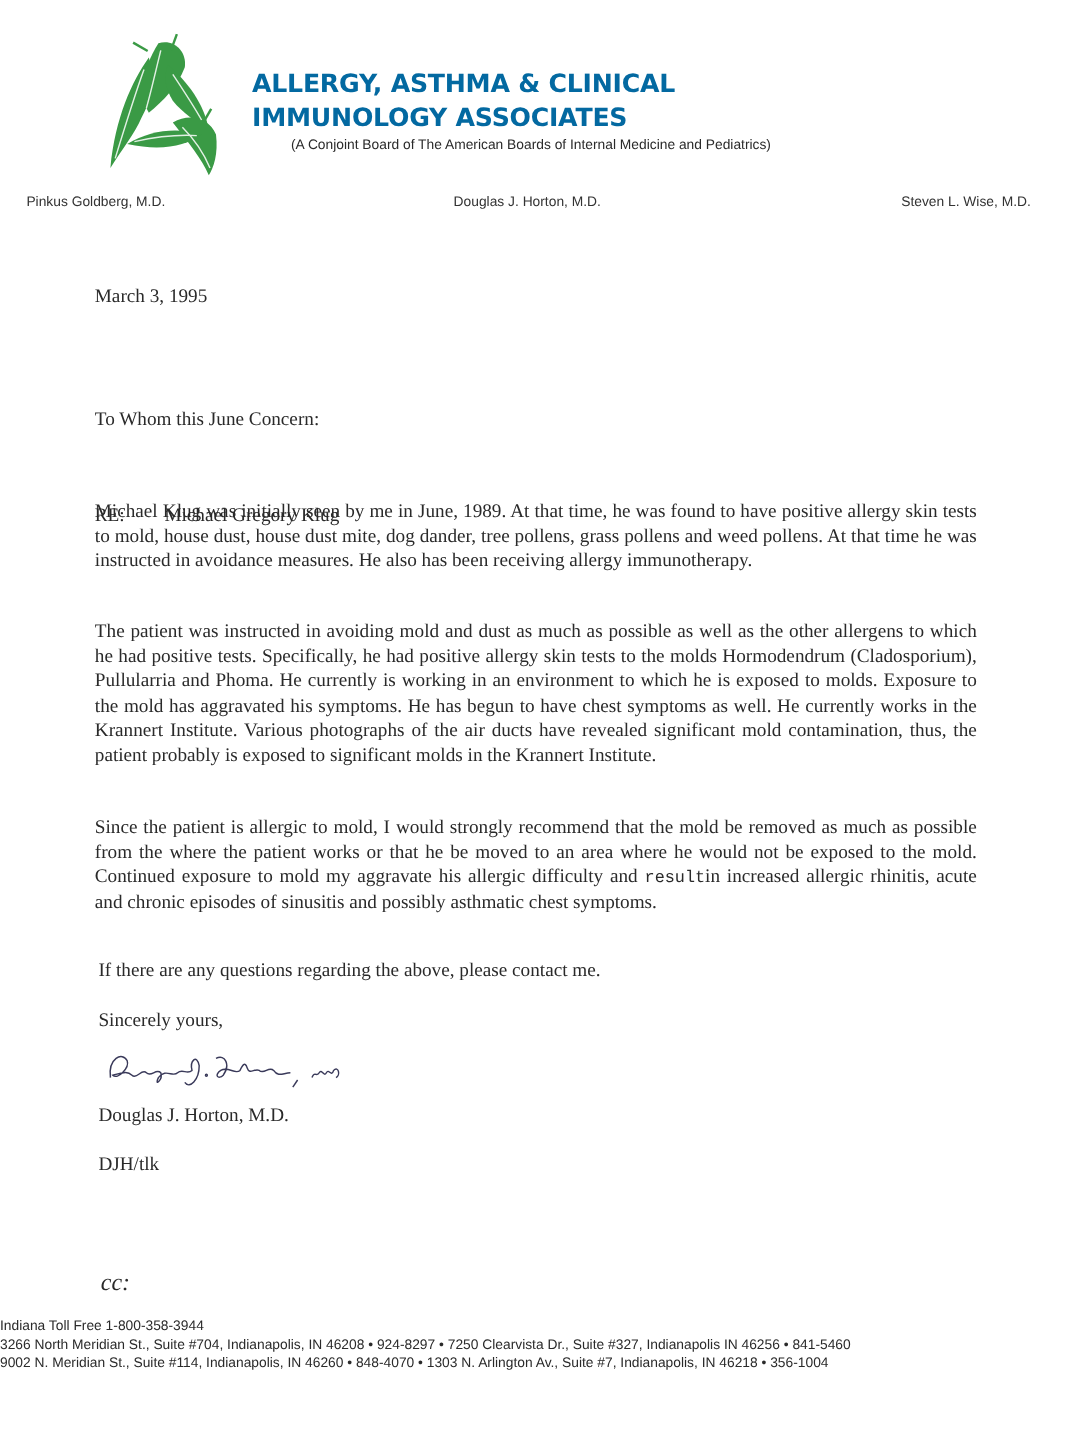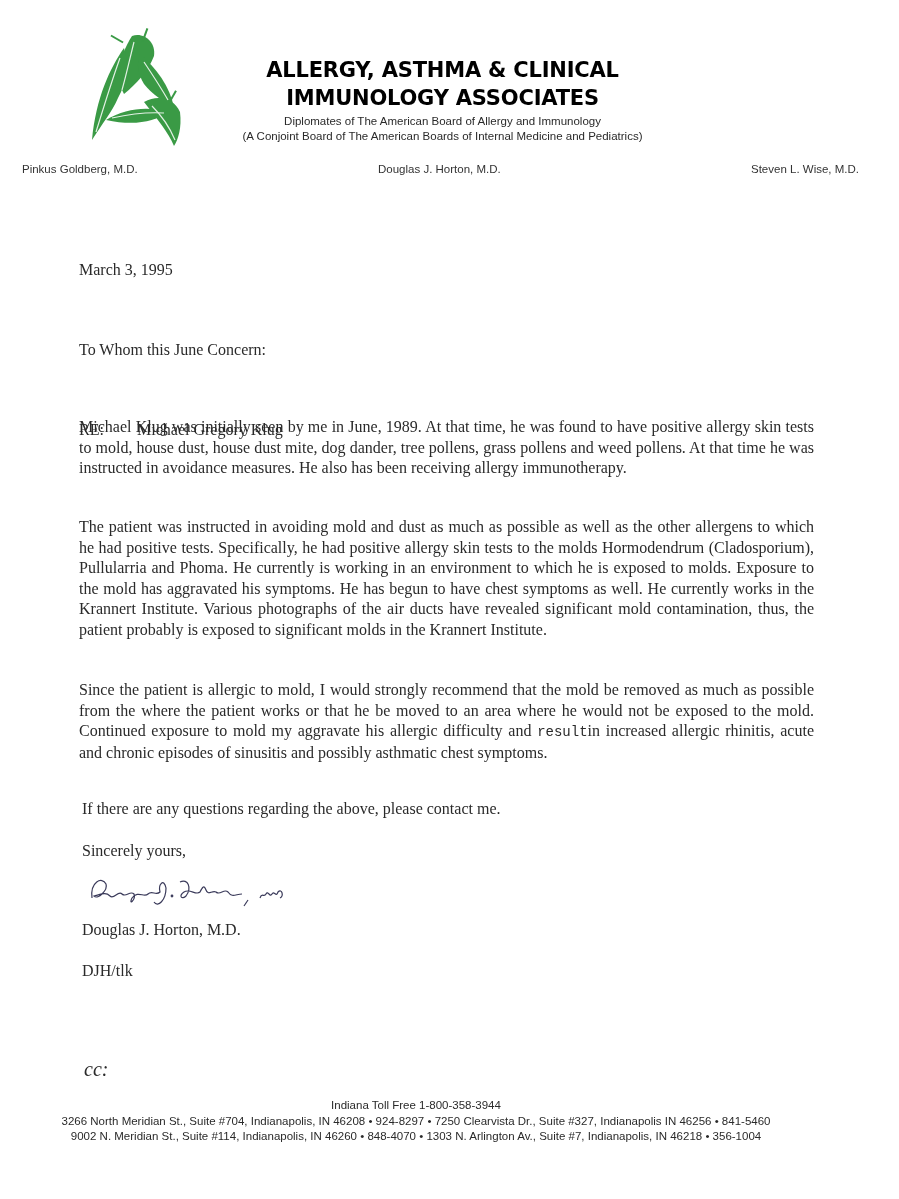--- a/index.html
+++ b/index.html
@@ -1,42 +1,42 @@
 <!DOCTYPE html>
 <html><head>
   <meta charset="utf-8">
   <style>
     html, body { margin: 0; padding: 0; background: #ffffff; }
     body { width: 899px; height: 1199px; position: relative; overflow: hidden; color: #1f1f1f; }
     .abs { position: absolute; }
     .logo { left: 82px; top: 28px; width: 110px; height: 125px; }
-    .org-name { left: 210px; top: 56px; width: 465px; text-align: center; font-family: "DejaVu Sans", sans-serif; font-weight: bold; font-size: 21px; line-height: 28px; color: #000000; letter-spacing: -0.2px; }
+    .org-name { left: 210px; top: 56px; width: 465px; text-align: left; font-family: "DejaVu Sans", sans-serif; font-weight: bold; font-size: 21px; line-height: 28px; color: #0369a1; letter-spacing: -0.2px; }
     .dipl { left: 200px; top: 114px; width: 485px; text-align: center; font-family: "Liberation Sans", sans-serif; font-size: 11.5px; line-height: 15px; color: #2a2a2a; }
     .doc { top: 163px; font-family: "Liberation Sans", sans-serif; font-size: 11.5px; color: #333; }
     .doc-left { left: 22px; }
     .doc-mid { left: 378px; }
     .doc-right { left: 751px; }
     .serif { font-family: "Liberation Serif", serif; color: #2a2a2a; }
-    .date { left: 79px; top: 239px; font-size: 16px; margin-top: 22px; }
+    .date { left: 79px; top: 239px; font-size: 16px; }
     .salutation { left: 79px; top: 341px; font-size: 16px; }
     .re { left: 79px; top: 373px; font-size: 16px; margin-top: 48px; }
     .re-label { display: inline-block; width: 58px; }
     .para { left: 79px; width: 735px; font-size: 16px; line-height: 20.6px; text-align: justify; }
     .p1 { top: 417px; }
     .p2 { top: 517px; }
     .p3 { top: 680px; }
     .p4 { left: 82px; top: 800px; font-size: 16px; }
     .closing { left: 82px; top: 842px; font-size: 16px; }
     .signature { left: 88px; top: 870px; width: 220px; height: 40px; }
     .signer { left: 82px; top: 921px; font-size: 16px; }
     .initials { left: 82px; top: 962px; font-size: 16px; }
     .cc { left: 84px; top: 1059px; font-size: 20px; line-height: 20.5px; font-style: italic; }
     .cc-label { position: absolute; left: 0; top: 0; }
     .cc-lines { position: absolute; left: 57px; top: 0; white-space: nowrap; }
-    .footer { left: 0; top: 1098px; width: 832px; text-align: center; font-family: "Liberation Sans", sans-serif; font-size: 11.5px; line-height: 15.5px; color: #2a2a2a; }
+    .footer { left: 0; top: 1098px; width: 832px; font-family: "Liberation Sans", sans-serif; font-size: 11.5px; line-height: 15.5px; color: #2a2a2a; }
     .mono { font-family: "Liberation Mono", monospace; font-size: 14px; }
   </style>
 </head>
 <body>
 
 <div class="abs logo">
   <svg width="110" height="125" viewBox="0 0 110 125">
     <g fill="#3a9a45">
 
       <path d="M50 8 C62 4 74 14 72 28 C66 44 54 56 42 66 C34 52 36 30 50 8 Z"></path>
@@ -62,21 +62,20 @@
     </g>
   </svg>
 </div>
 
 <div class="abs org-name">
   <div>ALLERGY, ASTHMA &amp; CLINICAL</div>
   <div>IMMUNOLOGY ASSOCIATES</div>
 </div>
 
 <div class="abs dipl">
-  <div>Diplomates of The American Board of Allergy and Immunology</div>
   <div>(A Conjoint Board of The American Boards of Internal Medicine and Pediatrics)</div>
 </div>
 
 <div class="abs doc doc-left">Pinkus Goldberg, M.D.</div>
 <div class="abs doc doc-mid">Douglas J. Horton, M.D.</div>
 <div class="abs doc doc-right">Steven L. Wise, M.D.</div>
 
 <div class="abs serif date">March 3, 1995</div>
 <div class="abs serif salutation">To Whom this June Concern:</div>
 <div class="abs serif re">

